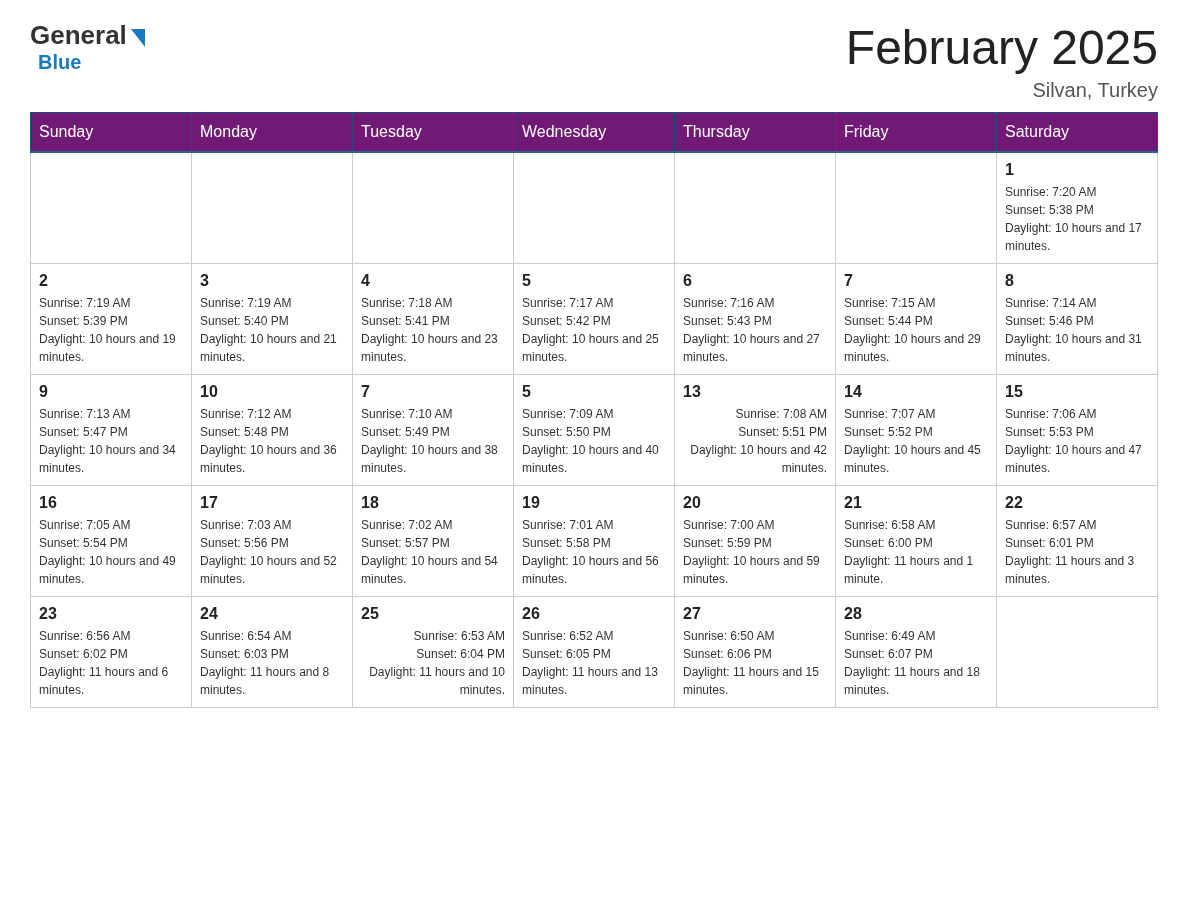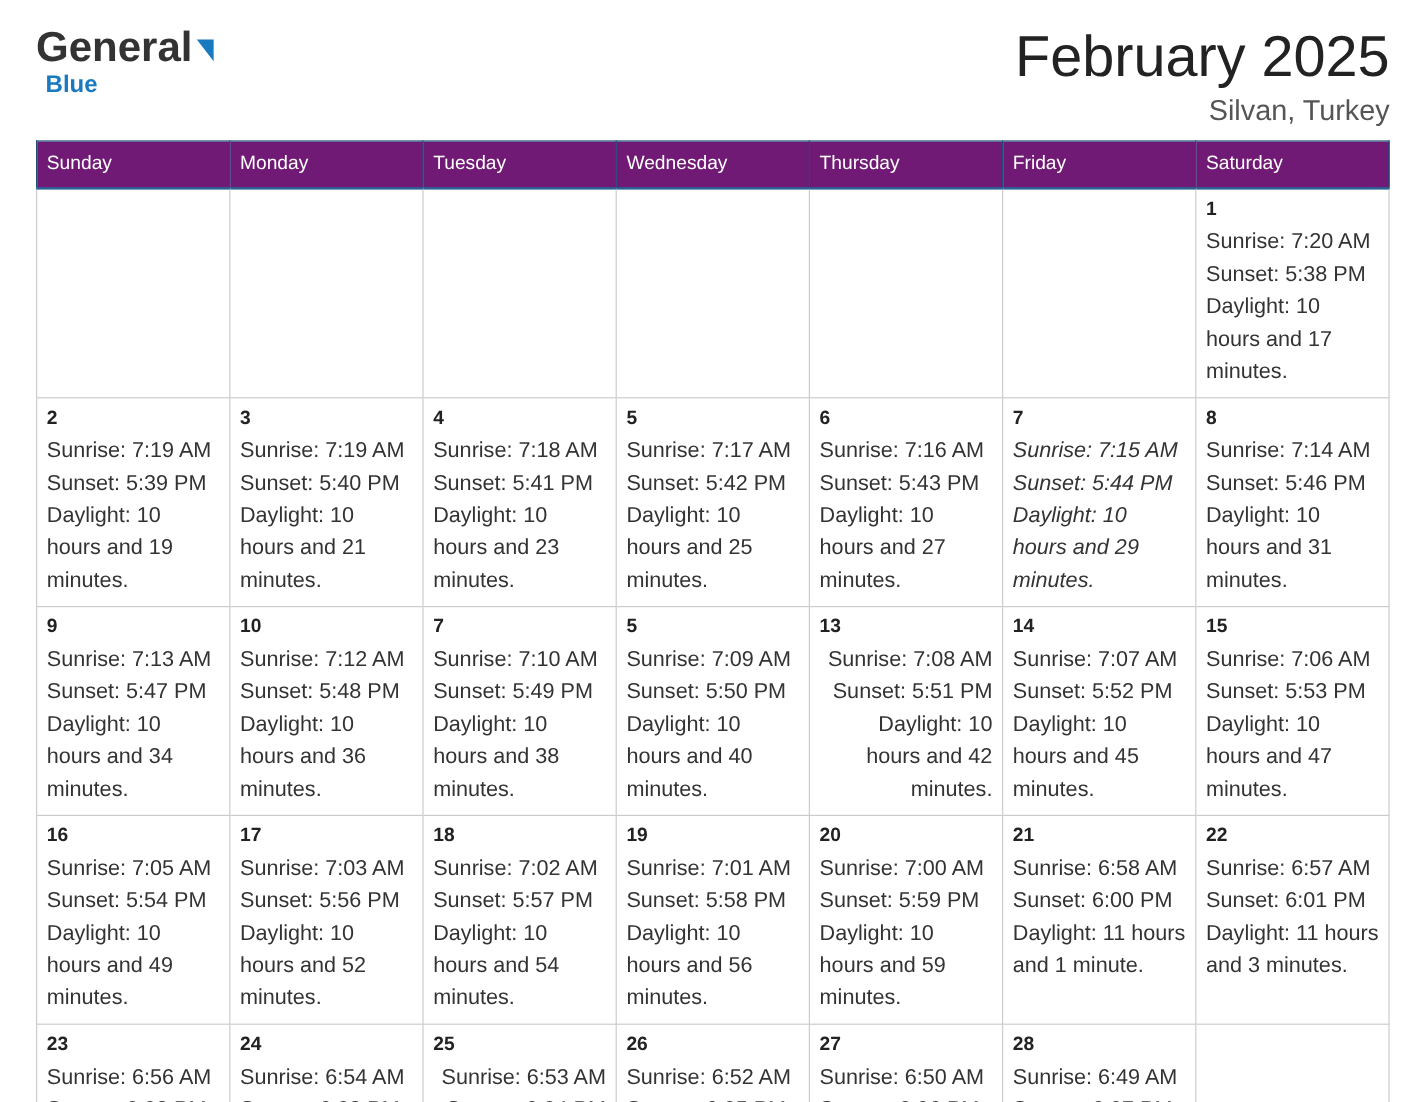--- a/index.html
+++ b/index.html
@@ -19,21 +19,21 @@
     .logo {
       display: flex;
       flex-direction: column;
       align-items: flex-start;
     }
     .logo-top {
       display: flex;
       align-items: center;
     }
     .logo-general {
-      font-size: 35px;
+      font-size: 26px;
       font-weight: bold;
       color: #333;
     }
     .logo-arrow {
       width: 0;
       height: 0;
       border-left: 14px solid transparent;
       border-right: 0px solid transparent;
       border-top: 18px solid #1a7abf;
       margin-left: 4px;
@@ -47,21 +47,21 @@
     }
     .title-area {
       text-align: right;
     }
     .month-title {
       font-size: 48px;
       font-weight: normal;
       color: #222;
     }
     .location {
-      font-size: 24px;
+      font-size: 20px;
       color: #555;
       margin-top: 4px;
     }
     .calendar {
       width: 100%;
       border-collapse: collapse;
       margin-top: 10px;
     }
     .calendar th {
       background-color: #701a75;
@@ -86,21 +86,21 @@
       background: #fff;
     }
     .day-number {
       font-size: 16px;
       font-weight: bold;
       color: #222;
       display: block;
       margin-bottom: 4px;
     }
     .day-info {
-      font-size: 18px;
+      font-size: 12px;
       color: #333;
       line-height: 1.5;
     }
     .calendar tr:first-child td {
       border-top: 2px solid #2a6496;
     }
   </style>
 </head>
 <body>
 
@@ -173,21 +173,21 @@
 Daylight: 10 hours and 25 minutes.</div>
         </td>
         <td>
           <span class="day-number">6</span>
           <div class="day-info" style="white-space: pre-line;">Sunrise: 7:16 AM
 Sunset: 5:43 PM
 Daylight: 10 hours and 27 minutes.</div>
         </td>
         <td>
           <span class="day-number">7</span>
-          <div class="day-info" style="white-space: pre-line; font-style: italic;">Sunrise: 7:15 AM
+          <div class="day-info" style="white-space: pre-line;">Sunrise: 7:15 AM
 Sunset: 5:44 PM
 Daylight: 10 hours and 29 minutes.</div>
         </td>
         <td>
           <span class="day-number">8</span>
           <div class="day-info" style="white-space: pre-line;">Sunrise: 7:14 AM
 Sunset: 5:46 PM
 Daylight: 10 hours and 31 minutes.</div>
         </td>
       </tr>

